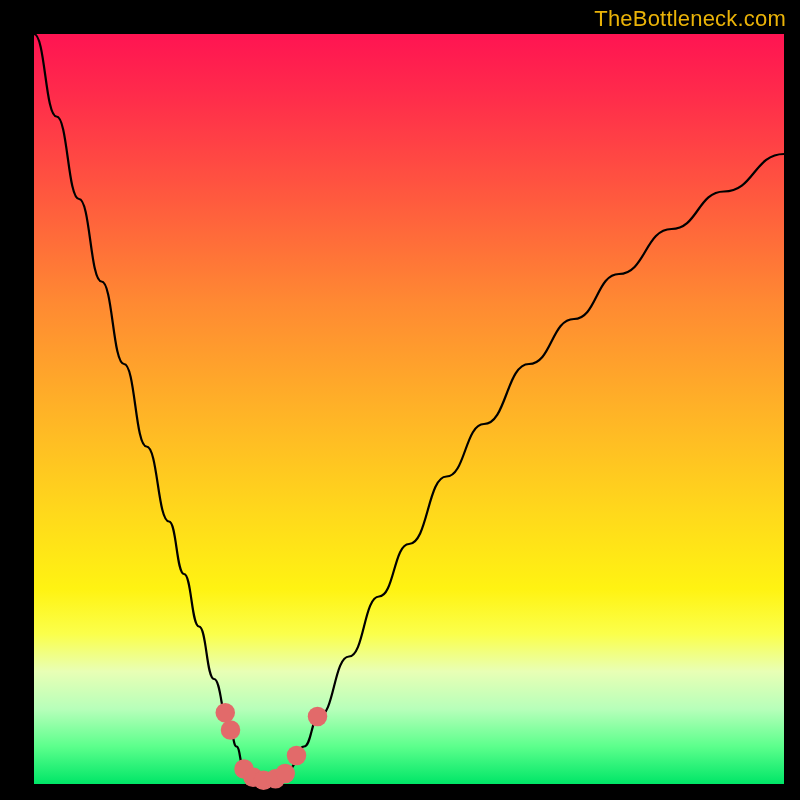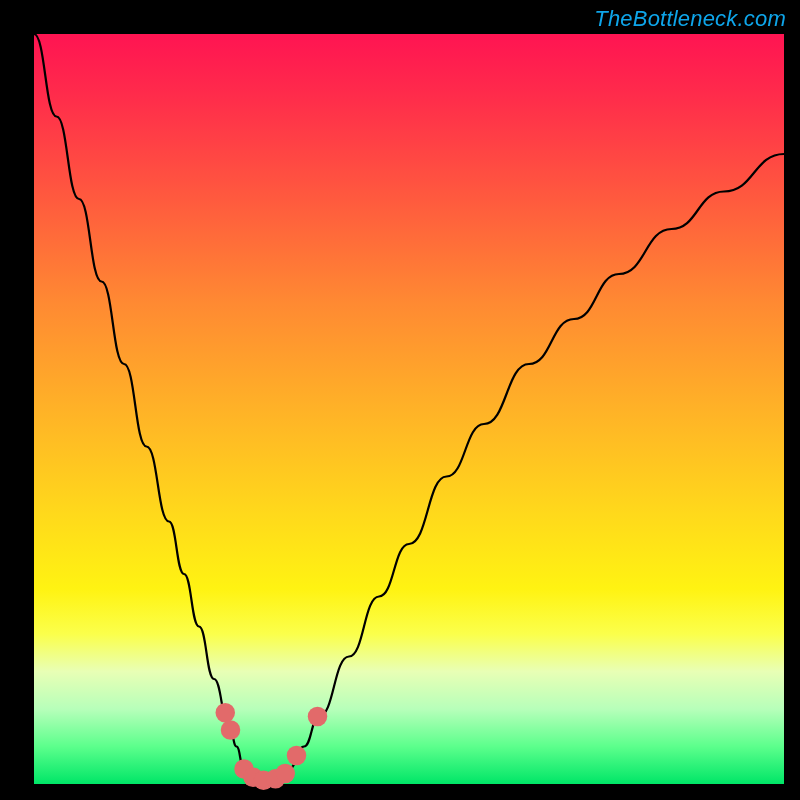--- a/index.html
+++ b/index.html
@@ -29,25 +29,24 @@
       #e8ffb5 85%,
       #b7ffba 90%,
       #5cff8c 95%,
       #00e667 100%
     );
   }
   .watermark {
     position: absolute;
     top: 6px;
     right: 14px;
-    color: #0ea5e9;
+    color: #eab308;
     font-size: 22px;
     letter-spacing: 0.2px;
     font-weight: 500;
-    font-style: italic;
   }
   svg.plot {
     position: absolute;
     left: 0;
     top: 0;
     width: 750px;
     height: 750px;
     overflow: visible;
   }
   .curve {

